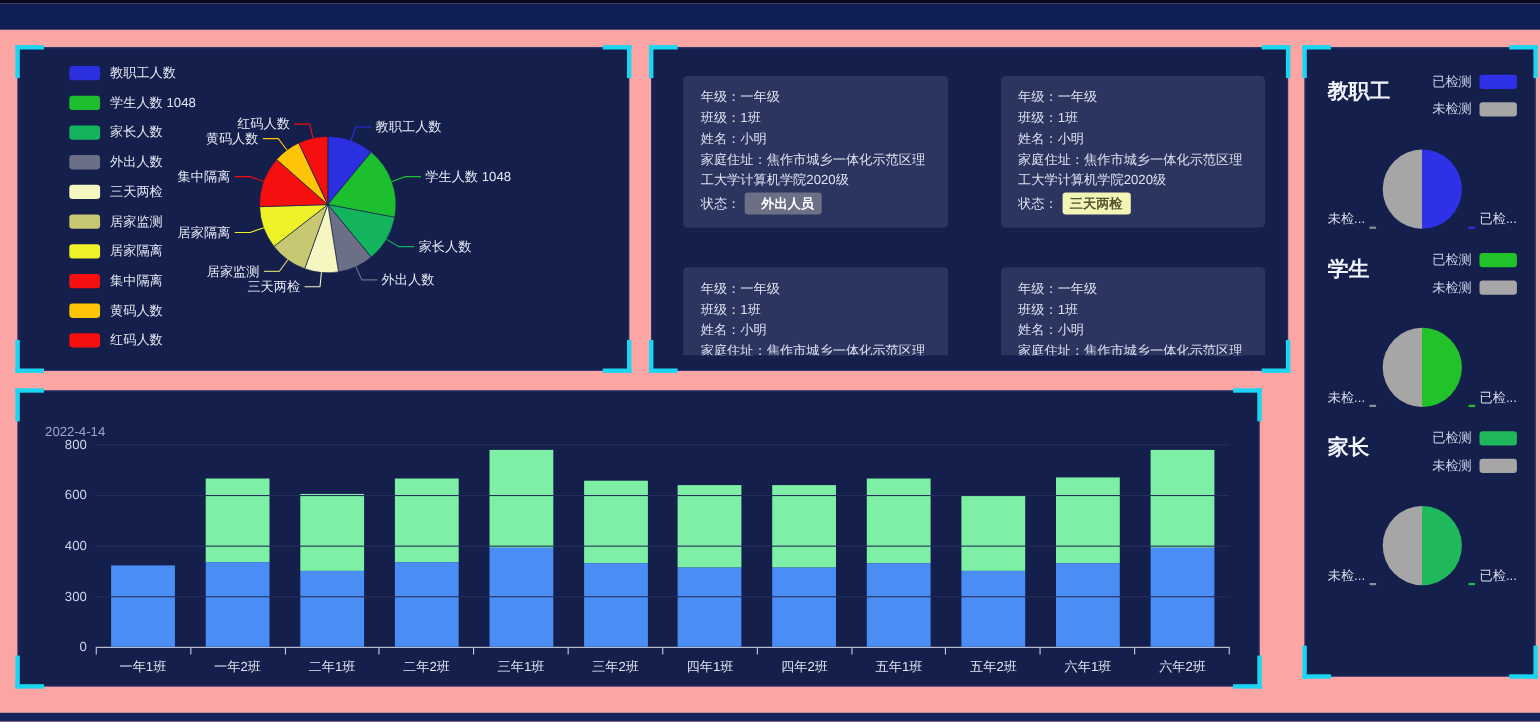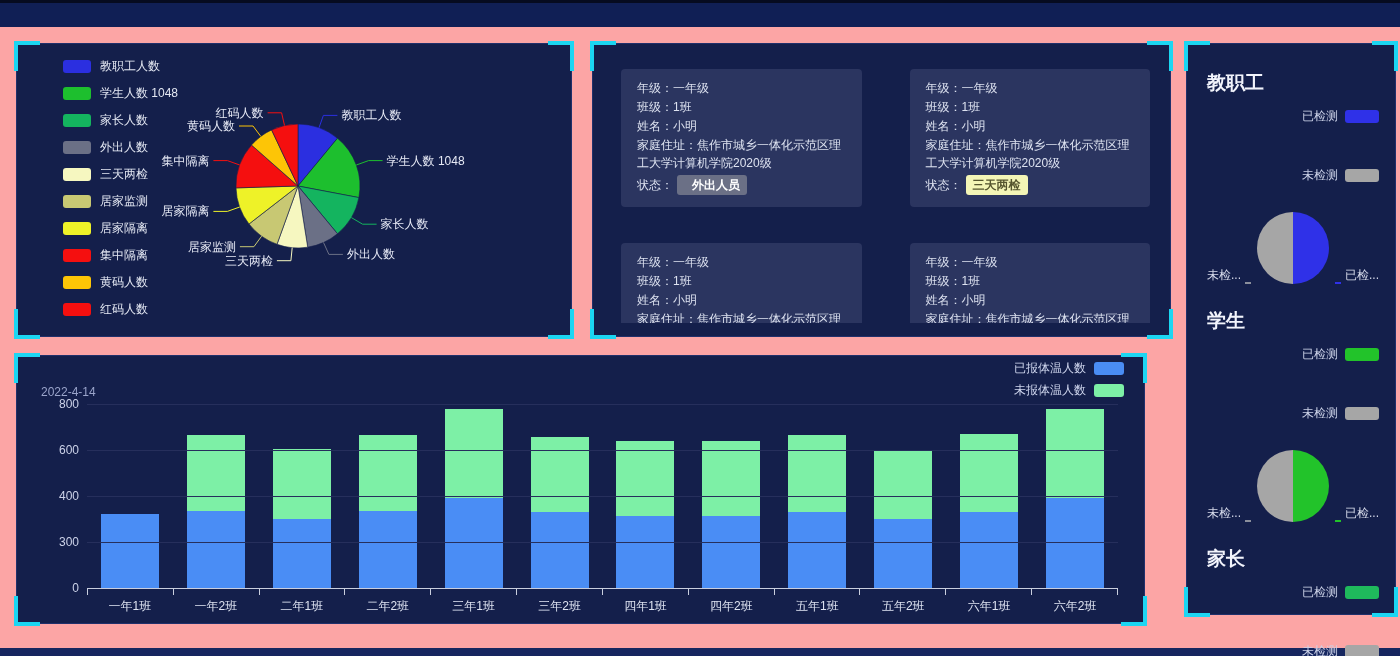--- a/index.html
+++ b/index.html
@@ -43,21 +43,21 @@
   .card .field { margin-bottom: 1px; }
   .status-row { margin-top: 3px; display: flex; align-items: center; gap: 4px; }
   .status-badge { display: inline-block; padding: 1px 7px; border-radius: 3px; font-weight: bold; font-size: 12px; }
 
   
   .nat-title { text-align: center; margin-top: 14px; font-size: 15px; font-weight: bold; letter-spacing: 1px; color: #f0f3fb; }
   .nat-section { margin: 20px 16px 0 20px; }
   .nat-sec1 { margin-top: 22px; }
   .nat-head { display: flex; justify-content: space-between; align-items: flex-start; }
   .nat-name { font-size: 19px; font-weight: bold; color: #f2f4fc; margin-top: 4px; }
-  .nat-legend-row { display: flex; align-items: center; justify-content: flex-end; gap: 7px; margin-bottom: 8px; font-size: 12px; color: #ccd2e8; cursor: pointer; margin-top: 42px; }
+  .nat-legend-row { display: flex; align-items: center; justify-content: flex-end; gap: 7px; margin-bottom: 8px; font-size: 12px; color: #ccd2e8; cursor: pointer; }
   .nat-chip { width: 34px; height: 13px; border-radius: 3px; }
   .nat-pie-row { display: flex; align-items: flex-end; margin-top: 20px; }
   .nat-side-label { font-size: 12px; color: #d6daea; flex: 0 0 auto; }
   .nat-line { flex: 1 1 auto; height: 2px; }
   .nat-pie { width: 72px; height: 72px; border-radius: 50%; flex: 0 0 auto; cursor: pointer; }
 
   
   #bar-title { position: absolute; left: 24px; top: 9px; font-size: 13px; font-weight: bold; color: #eaedf6; }
   #bar-date  { position: absolute; left: 24px; top: 29px; font-size: 12px; color: #9aa4ca; }
   #bar-legend { position: absolute; right: 20px; top: 4px; }
@@ -282,30 +282,20 @@
         </div>
       </div>
   </div>
 
   <div class="panel" id="panel-bar">
     <div class="corner tl"></div>
     <div class="corner tr"></div>
     <div class="corner bl"></div>
     <div class="corner br"></div>
     <div id="bar-date">2022-4-14</div>
-    <div id="bar-legend">
-        <div class="bar-legend-row">
-          <span>已报体温人数</span>
-          <span class="bar-chip" style="background: rgb(74, 141, 245);"></span>
-        </div>
-        <div class="bar-legend-row">
-          <span>未报体温人数</span>
-          <span class="bar-chip" style="background: rgb(125, 240, 166);"></span>
-        </div>
-      </div>
     <div id="plot-wrap">
       <div id="plot">
         <div id="bars-row">
             <div class="bar-slot">
               <div class="bar-stack">
                 <div class="bar-seg" style="height: 73.6px; background: rgb(74, 141, 245);"></div>
               </div>
             </div>
             <div class="bar-slot">
               <div class="bar-stack">

